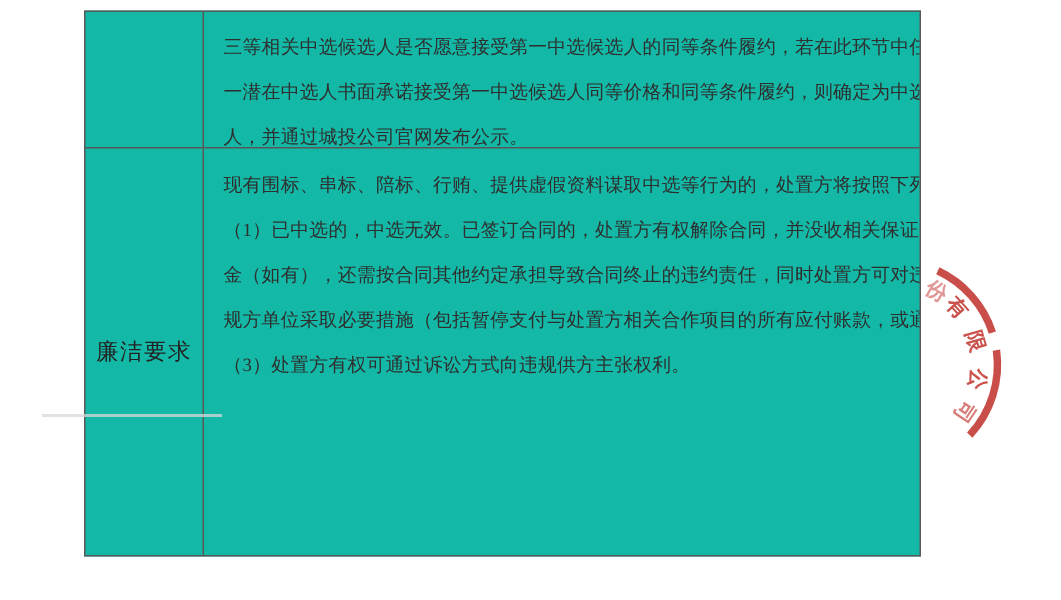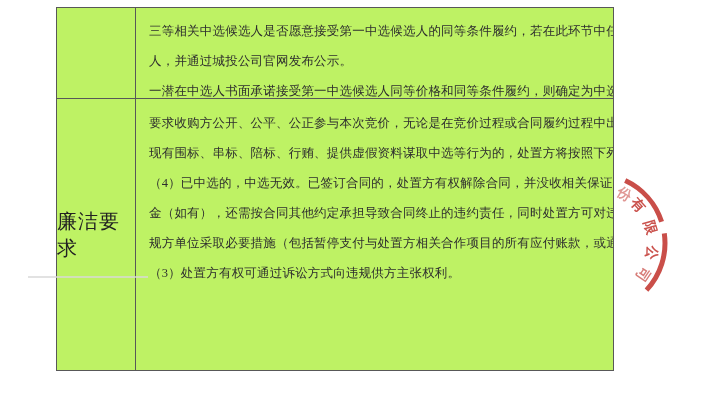--- a/index.html
+++ b/index.html
@@ -14,21 +14,21 @@
   }
   
   .doc-table {
     position: absolute;
     left: 56px;
     top: 7px;
     width: 558px;
     height: 364px;
     border: 1px solid #585858;
     box-sizing: border-box;
-    background: #bef264;
+    background: #14b8a6;
   }
   .t-row { display: flex; box-sizing: border-box; }
   .row-1 { height: 91px; border-bottom: 1px solid #585858; }
   .row-2 { height: 271px; }
   .cell-label {
     width: 79px;
     flex: none;
     border-right: 1px solid #585858;
     box-sizing: border-box;
     display: flex;
@@ -45,21 +45,21 @@
   .row-2 .cell-body { padding-top: 9px; }
   .ln {
     height: 30px;
     line-height: 30px;
     font-size: 12.5px;
     letter-spacing: 0.2px;
     white-space: nowrap;
     color: #2e2e2e;
   }
   .row-label-text {
-    font-size: 20px;
+    font-size: 15px;
     letter-spacing: 1px;
     color: #222222;
   }
   
   .seal {
     position: absolute;
     left: 540px;
     top: 140px;
     width: 167px;
     height: 200px;
@@ -86,33 +86,32 @@
 <body>
 
 <div id="page">
 
   <div class="doc-table">
 
     <div class="t-row row-1">
       <div class="cell-label"></div>
       <div class="cell-body">
         <div class="ln">三等相关中选候选人是否愿意接受第一中选候选人的同等条件履约，若在此环节中任</div>
+        <div class="ln">一潜在中选人书面承诺接受第一中选候选人同等价格和同等条件履约，则确定为中选</div>
         <div class="ln">人，并通过城投公司官网发布公示。</div>
-        <div class="ln">一潜在中选人书面承诺接受第一中选候选人同等价格和同等条件履约，则确定为中选</div>
       </div>
     </div>
 
     <div class="t-row row-2">
       <div class="cell-label">
         <span class="row-label-text">廉洁要求</span>
       </div>
       <div class="cell-body">
-        <div class="ln">要求收购方公开、公平、公正参与本次竞价，无论是在竞价过程或合同履约过程中出</div>
         <div class="ln">现有围标、串标、陪标、行贿、提供虚假资料谋取中选等行为的，处置方将按照下列</div>
-        <div class="ln">（4）已中选的，中选无效。已签订合同的，处置方有权解除合同，并没收相关保证</div>
+        <div class="ln">（1）已中选的，中选无效。已签订合同的，处置方有权解除合同，并没收相关保证</div>
         <div class="ln">金（如有），还需按合同其他约定承担导致合同终止的违约责任，同时处置方可对违</div>
         <div class="ln">规方单位采取必要措施（包括暂停支付与处置方相关合作项目的所有应付账款，或通</div>
         <div class="ln">（3）处置方有权可通过诉讼方式向违规供方主张权利。</div>
       </div>
     </div>
 
   </div>
 
   <div class="scan-artifact"></div>
 

